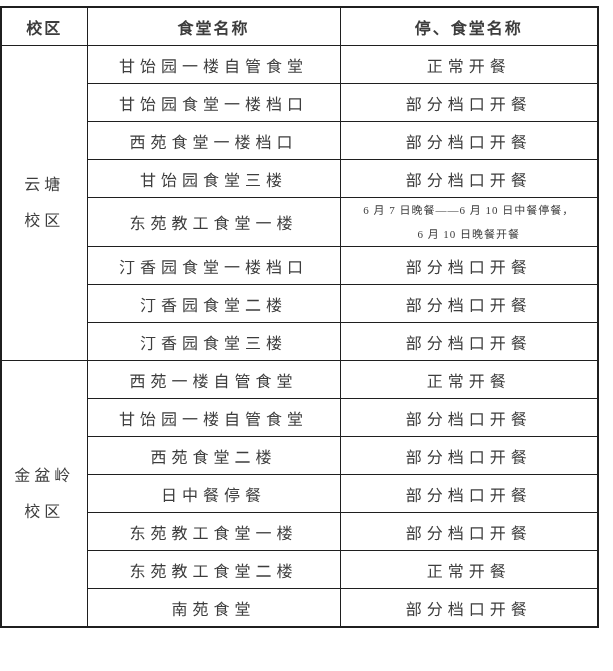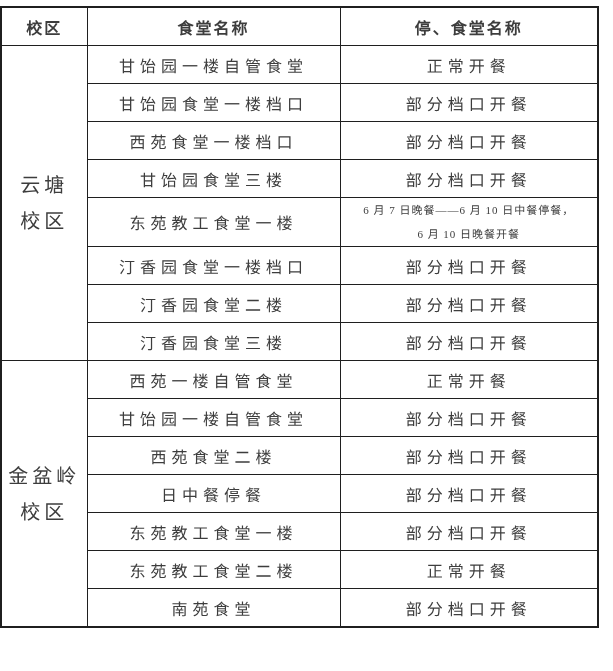--- a/index.html
+++ b/index.html
@@ -41,21 +41,21 @@
     letter-spacing: 2px;
     color: #2e2e2e;
   }
   td.name-cell,
   td.arr-cell {
     height: 37px;
     font-size: 16px;
     letter-spacing: 5px;
   }
   td.campus-cell {
-    font-size: 20px;
+    font-size: 16px;
     letter-spacing: 4px;
   }
   .campus-line {
     display: block;
     line-height: 36px;
   }
   td.arr-cell-multiline {
     padding: 9px 2px;
   }
   .arr-line {

